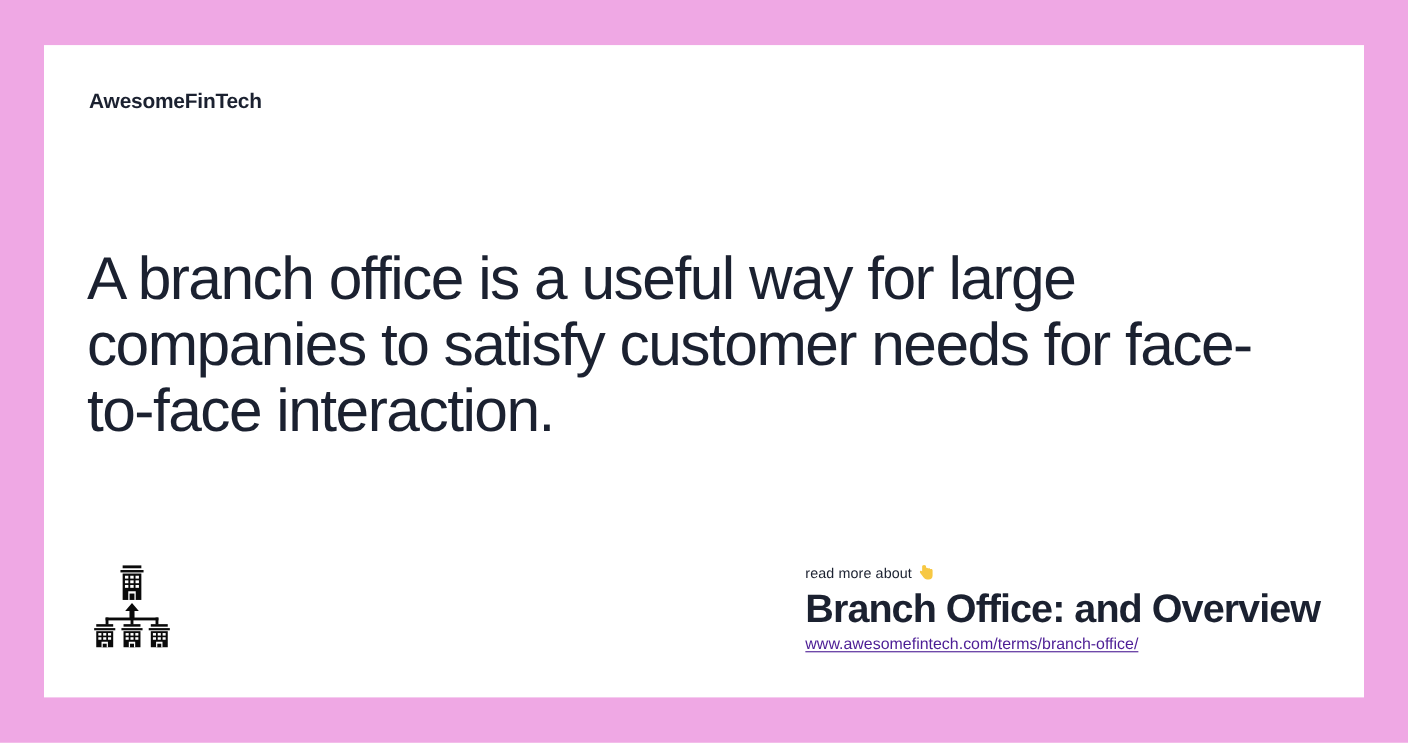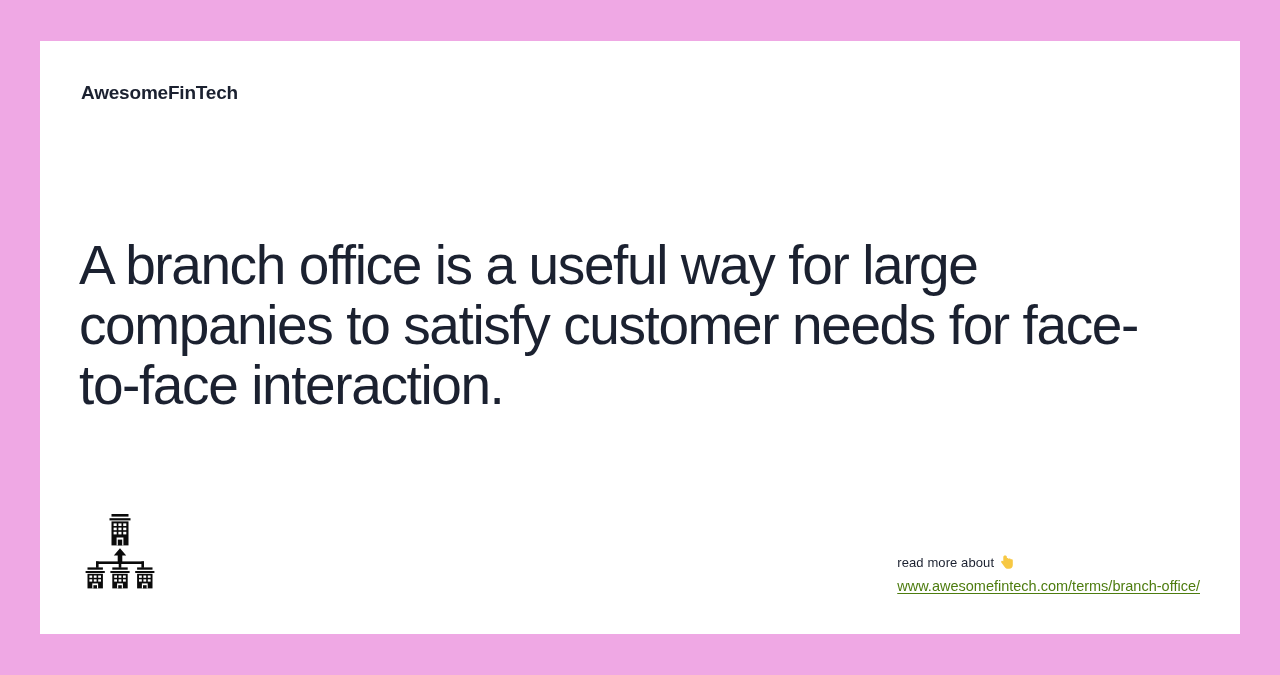--- a/index.html
+++ b/index.html
@@ -39,21 +39,21 @@
     font-weight: bold;
     letter-spacing: -0.2px;
     color: #1b2130;
     white-space: nowrap;
   }
 
   
   .quote {
     position: absolute;
     left: 39px;
-    top: 194px;
+    top: 182px;
     width: 1060px;
     font-size: 55px;
     line-height: 60px;
     font-weight: 300;
     letter-spacing: -1.4px;
     color: #1b2130;
   }
 
   
   .footer-icon {
@@ -86,21 +86,21 @@
     letter-spacing: -0.9px;
     color: #1b2130;
     line-height: 42px;
     margin: 0;
     white-space: nowrap;
   }
 
   .entry-url {
     display: inline-block;
     font-size: 14.5px;
-    color: #4d7c0f;
+    color: #4c1d95;
     text-decoration: underline;
     text-underline-offset: 2px;
     line-height: 20px;
     margin-top: 2px;
     white-space: nowrap;
   }
 
   
   .hand-glyph {
     display: inline-block;
@@ -198,18 +198,19 @@
 
       <div class="read-more">
         <span>read more about</span>
         <span class="hand-glyph">
           <svg viewBox="0 0 13 15" xmlns="http://www.w3.org/2000/svg" aria-hidden="true">
             <path d="M4.1 0.6 C2.9 0.6 2.3 1.3 2.3 2.3 L2.3 6.3 L1.7 6.0 C0.9 5.6 0.2 6.1 0.2 6.9 C0.2 7.4 0.5 7.9 1.1 8.6 L3.3 11.5 C4.3 12.9 5.3 13.8 6.9 13.8 L8.2 13.8 C10.4 13.8 11.8 12.5 11.8 10.1 L11.8 5.6 C11.8 4.8 11.3 4.3 10.6 4.3 C10.3 4.3 10.0 4.4 9.8 4.6 C9.7 4.0 9.2 3.6 8.6 3.6 C8.2 3.6 7.9 3.7 7.7 3.9 C7.5 3.4 7.1 3.1 6.5 3.1 C6.3 3.1 6.1 3.2 5.9 3.2 L5.9 2.3 C5.9 1.3 5.3 0.6 4.1 0.6 Z" fill="#f7c843"></path>
           </svg>
         </span>
       </div>
 
+      <div class="entry-title">Branch Office: and Overview</div>
 
       <a class="entry-url" href="#">www.awesomefintech.com/terms/branch-office/</a>
     </div>
 
   </div>
 </div>
 
 </body></html>

